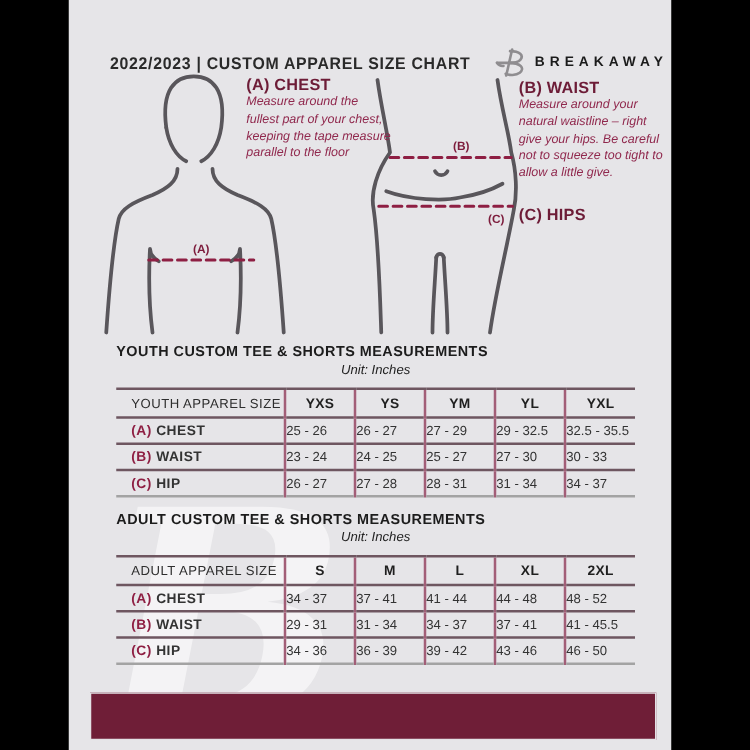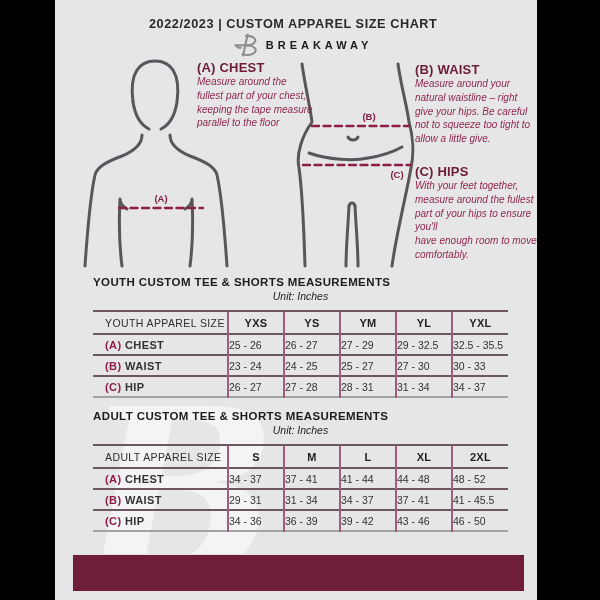--- a/index.html
+++ b/index.html
@@ -31,27 +31,26 @@
     font-size: 230px;
     line-height: 1;
     color: rgba(255,255,255,0.55);
     z-index: 0;
     user-select: none;
   }
 
   
   .header {
     position: absolute;
-    left: 33px; right: 20px; top: 16px;
+    left: 33px; right: 20px; top: 35px;
     height: 30px;
     display: flex;
     justify-content: space-between;
     align-items: center;
     z-index: 2;
-    flex-direction: column;
   }
   .header-title {
     font-size: 13.5px;
     font-weight: 700;
     letter-spacing: 0.6px;
     color: #2a2a2a;
     transform: scaleX(0.94);
     transform-origin: left center;
     white-space: nowrap;
   }
@@ -226,22 +225,20 @@
       <div class="guide-text">Measure around the fullest part of your chest, keeping the tape measure parallel to the floor</div>
     </div>
 
     <div class="guide-block guide-waist">
       <div class="guide-title">(B) WAIST</div>
       <div class="guide-text">Measure around your natural waistline – right give your hips. Be careful not to squeeze too tight to allow a little give.</div>
     </div>
 
     <div class="guide-block guide-hips">
       <div class="guide-title">(C) HIPS</div>
-      <div class="guide-text">With your feet together, measure around the fullest part of your hips to ensure you'll
-have enough room to move comfortably.</div>
     </div>
   </div>
 
   <div class="table-section section-youth">
     <div class="tbl-title">YOUTH CUSTOM TEE &amp; SHORTS MEASUREMENTS</div>
     <div class="tbl-unit">Unit: Inches</div>
     <table class="size-table">
       <colgroup>
           <col class="c-first">
           <col class="c-size">

